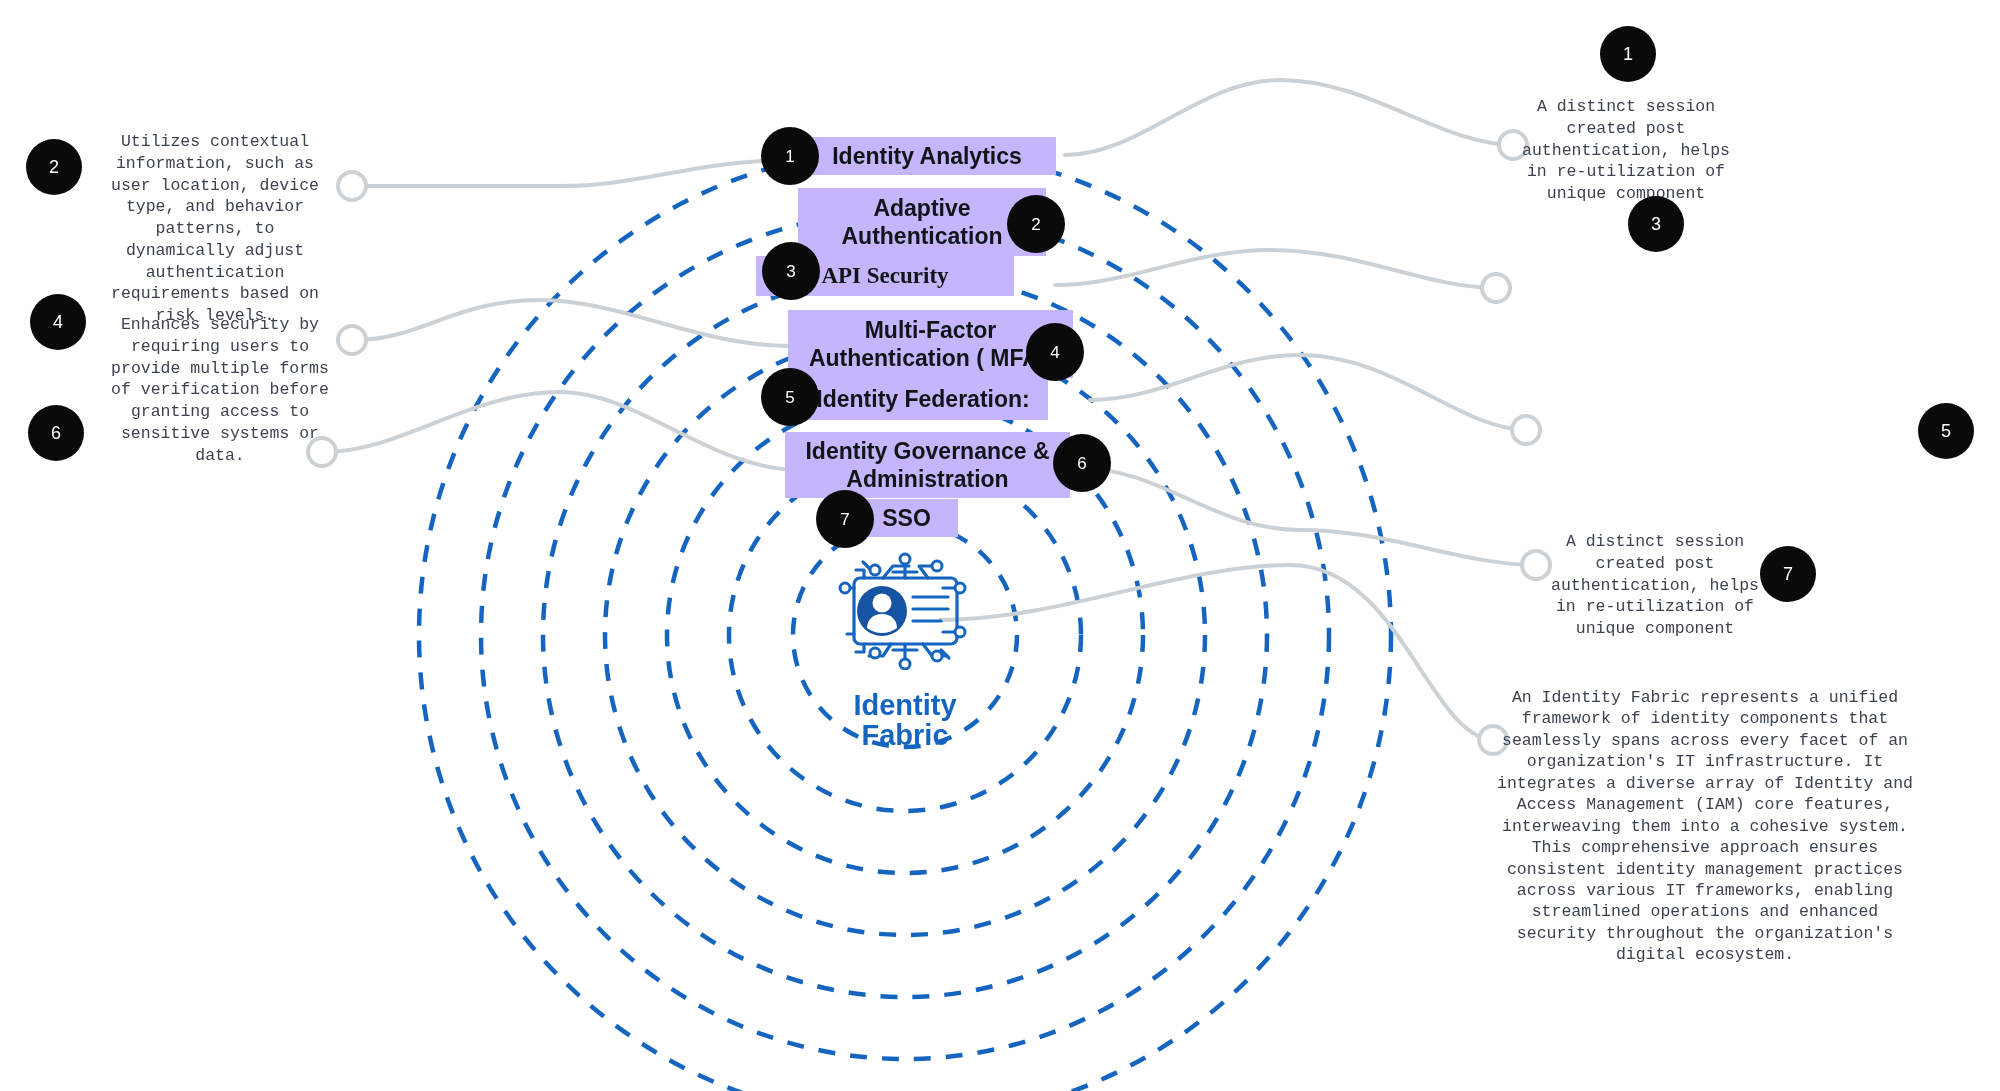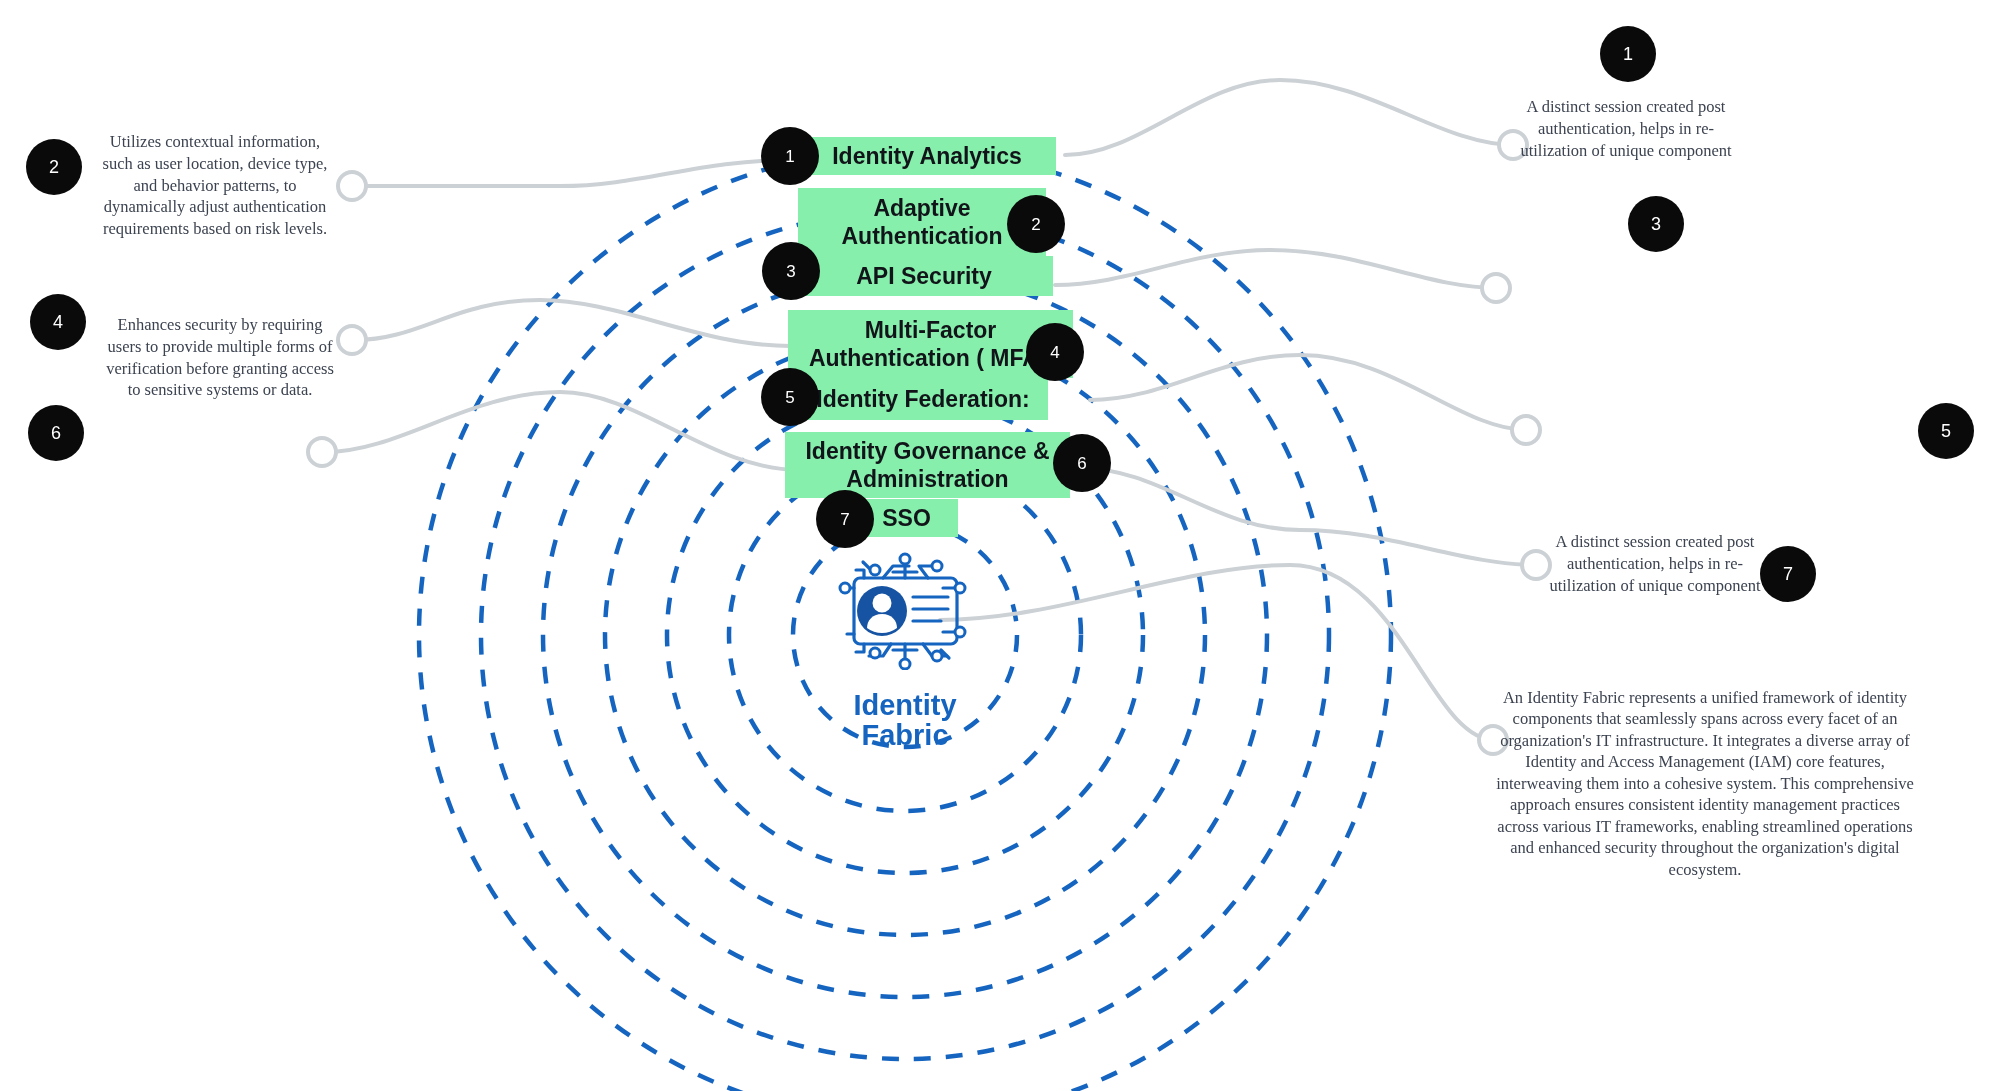--- a/index.html
+++ b/index.html
@@ -23,26 +23,26 @@
     font-size:17px;font-weight:400;line-height:1;z-index:6;
     font-family:"Liberation Sans", sans-serif;
   }
   .badge.side{width:56px;height:56px;font-size:18px;}
   .badge.center{width:58px;height:58px;font-size:17px;}
 
   
   .desc{
     position:absolute;color:#3c4350;font-size:16.5px;line-height:1.32;
     text-align:center;z-index:5;
-    font-family:Liberation Serif, serif;
+    font-family:Liberation Mono, monospace;
   }
 
   
   .pill{
-    position:absolute;background:#86efac;color:#111418;
+    position:absolute;background:#c4b5fd;color:#111418;
     font-weight:bold;font-size:23px;line-height:1.22;
     display:flex;align-items:center;justify-content:center;
     text-align:center;padding:6px 14px;box-sizing:border-box;z-index:5;
     font-family:"Liberation Sans", sans-serif;
   }
 
   
   #fabric{
     position:absolute;z-index:5;display:flex;flex-direction:column;
     align-items:center;justify-content:flex-start;
@@ -117,21 +117,21 @@
   <div class="desc" style="left:1545px;top:531px;width:220px;">A distinct session created post authentication, helps in re-utilization of unique component</div>
 
   <div class="desc" style="left:1495px;top:687px;width:420px;line-height:1.30;">An Identity Fabric represents a unified framework of identity components that seamlessly spans across every facet of an organization's IT infrastructure. It integrates a diverse array of Identity and Access Management (IAM) core features, interweaving them into a cohesive system. This comprehensive approach ensures consistent identity management practices across various IT frameworks, enabling streamlined operations and enhanced security throughout the organization's digital ecosystem.</div>
 
   <div class="pill" style="left:798px;top:137px;width:258px;height:38px;">Identity Analytics</div>
   <div class="badge center" style="left:761px;top:127px;">1</div>
 
   <div class="pill" style="left:798px;top:188px;width:248px;height:68px;">Adaptive Authentication</div>
   <div class="badge center" style="left:1007px;top:195px;">2</div>
 
-  <div class="pill" style="left:795px;top:256px;width:258px;height:40px;">API Security</div>
+  <div class="pill" style="left:756px;top:256px;width:258px;height:40px;font-family:Liberation Serif, serif;">API Security</div>
   <div class="badge center" style="left:762px;top:242px;">3</div>
 
   <div class="pill" style="left:788px;top:310px;width:285px;height:68px;">Multi-Factor Authentication ( MFA )</div>
   <div class="badge center" style="left:1026px;top:323px;">4</div>
 
   <div class="pill" style="left:798px;top:378px;width:250px;height:42px;">Identity Federation:</div>
   <div class="badge center" style="left:761px;top:368px;">5</div>
 
   <div class="pill" style="left:785px;top:432px;width:285px;height:66px;">Identity Governance &amp; Administration</div>
   <div class="badge center" style="left:1053px;top:434px;">6</div>

